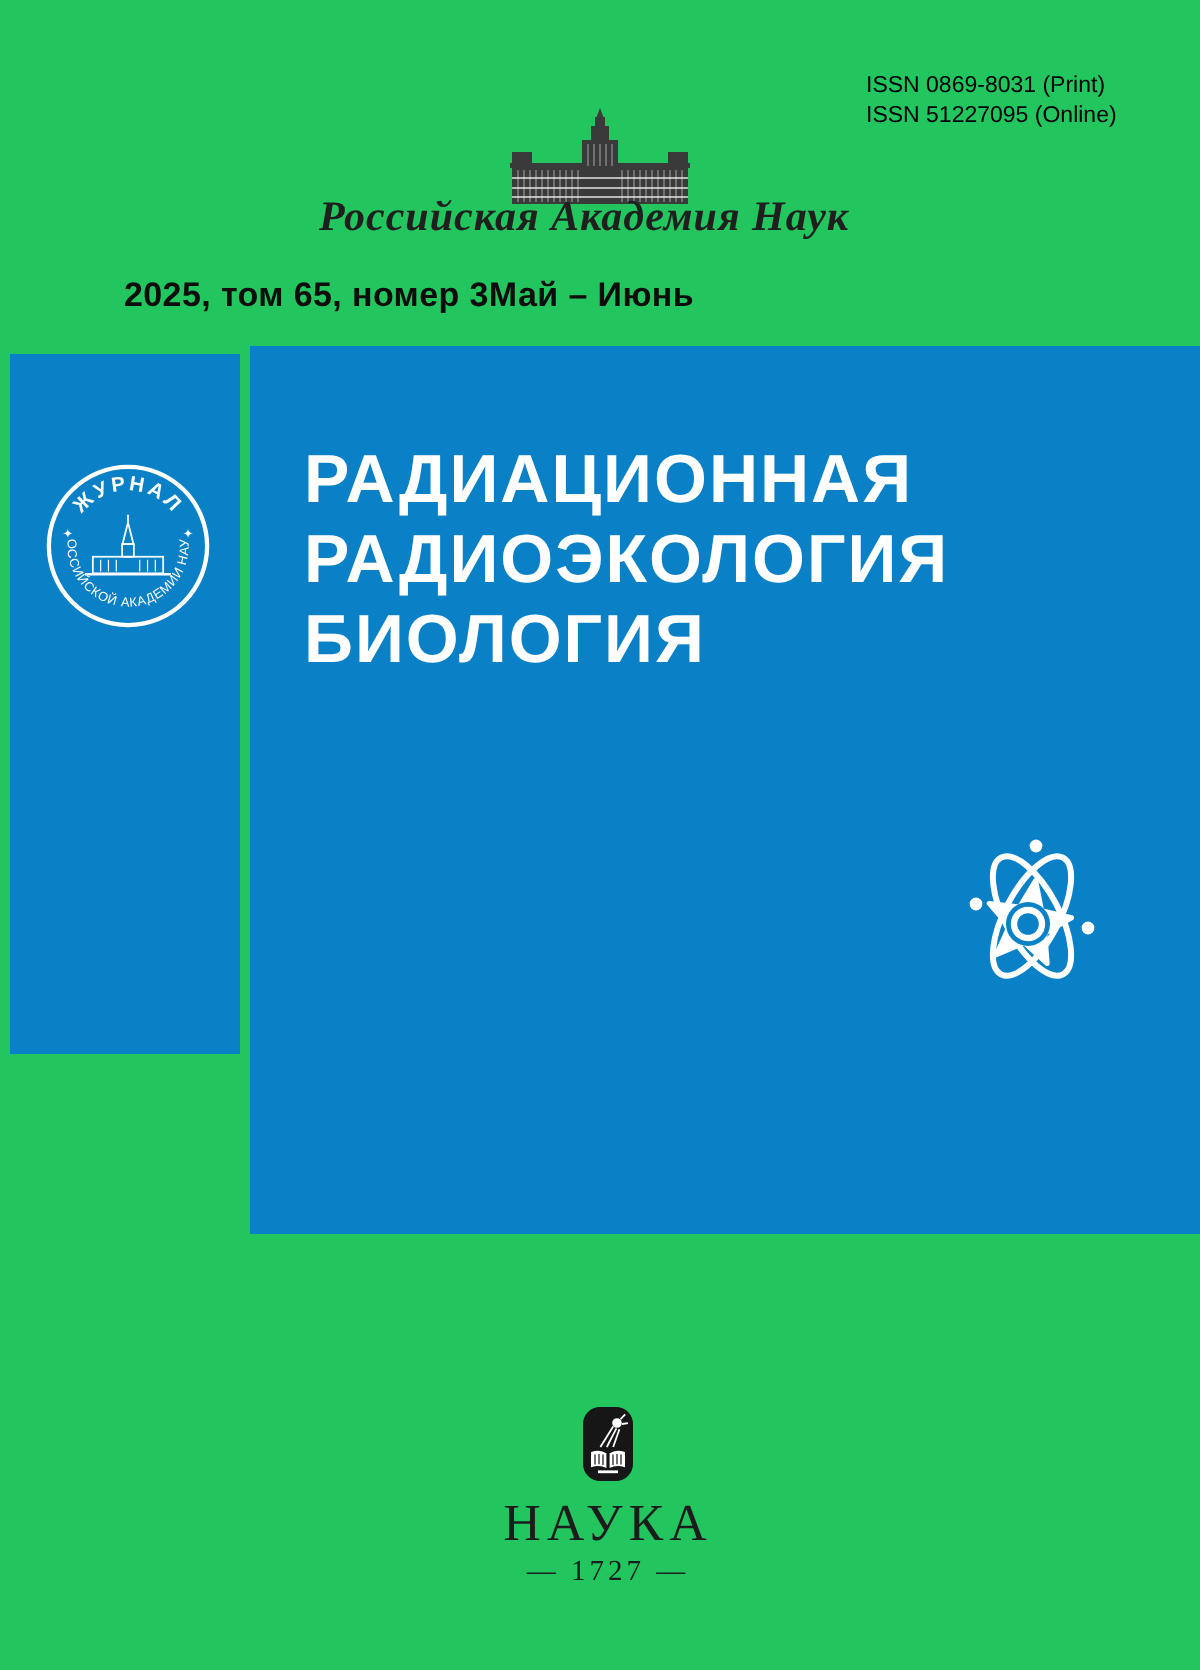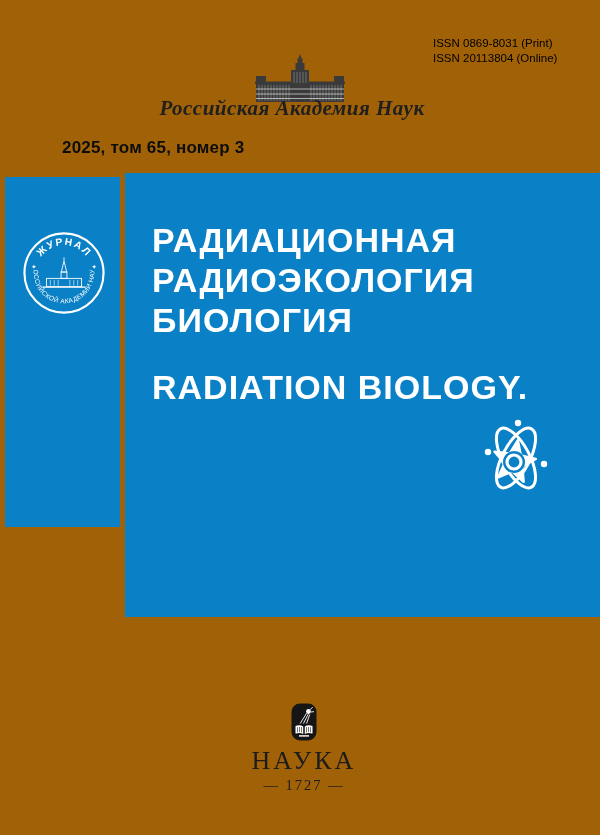--- a/index.html
+++ b/index.html
@@ -1,17 +1,17 @@
 <!DOCTYPE html>
 <html style="--blue: #0a81c6;"><head>
 <meta charset="utf-8">
 <style>
   html,body{margin:0;padding:0;background:#ffffff;}
   .page{
-    position:relative;width:600px;height:835px;background:#a16207;
+    position:relative;width:600px;height:835px;background:#22c55e;
     font-family:"Liberation Sans",sans-serif;overflow:hidden;
   }
   
   .issn{position:absolute;left:433px;top:36px;font-size:11.5px;line-height:14.5px;color:#000;}
   
   .ras-logo{position:absolute;left:254px;top:54px;width:92px;height:50px;}
   
   .academy-script{
     position:absolute;left:0;right:16px;top:96px;text-align:center;
     font-family:"Liberation Serif",serif;font-style:italic;font-weight:bold;
@@ -56,21 +56,21 @@
     margin-top:3px;letter-spacing:2px;color:#1c1c1c;
   }
 </style>
 </head>
 <body>
 
 <div class="page">
 
   <div class="issn">
     <div>ISSN 0869-8031 (Print)</div>
-    <div>ISSN 20113804 (Online)</div>
+    <div>ISSN 51227095 (Online)</div>
   </div>
 
   <svg class="ras-logo" viewBox="0 0 92 50" aria-hidden="true">
     <g fill="#3a3a3a">
       <rect x="2" y="30" width="88" height="18"></rect>
       <rect x="1" y="27.5" width="90" height="2.5"></rect>
       <rect x="2" y="22" width="10" height="8"></rect>
       <rect x="80" y="22" width="10" height="8"></rect>
       <rect x="37" y="16" width="18" height="14"></rect>
       <rect x="41.5" y="9" width="9" height="7"></rect>
@@ -84,20 +84,21 @@
       <path d="M5 31 V47 M8 31 V47 M11 31 V47 M14 31 V47 M17 31 V47 M20 31 V47 M23 31 V47 M26 31 V47 M29 31 V47 M32 31 V47 M35 31 V47"></path>
       <path d="M57 31 V47 M60 31 V47 M63 31 V47 M66 31 V47 M69 31 V47 M72 31 V47 M75 31 V47 M78 31 V47 M81 31 V47 M84 31 V47 M87 31 V47"></path>
       <path d="M40 18 V29 M43 18 V29 M46 18 V29 M49 18 V29 M52 18 V29"></path>
     </g>
   </svg>
 
   <div class="academy-script">Российская Академия Наук</div>
 
   <div class="date-row">
     <span>2025, том 65, номер 3</span>
+    <span>Май – Июнь</span>
   </div>
 
   <div class="blue-col">
     <svg class="seal" viewBox="0 0 86 86" aria-hidden="true">
       <defs>
         <path id="sealTop" d="M17.4 30.5 A28.5 28.5 0 0 1 68.6 30.5" fill="none"></path>
         <path id="sealBottom" d="M12.3 38.7 A31 31 0 1 0 73.7 38.7" fill="none"></path>
       </defs>
       <circle cx="43" cy="43" r="40.5" fill="none" stroke="#ffffff" stroke-width="2.2"></circle>
       <text font-family="Liberation Sans, sans-serif" font-size="10.5" font-weight="bold" fill="#ffffff" letter-spacing="1.5">
@@ -119,21 +120,20 @@
     </svg>
   </div>
 
   <div class="blue-main">
     <div class="title-ru">
       <div>РАДИАЦИОННАЯ</div>
       <div>РАДИОЭКОЛОГИЯ</div>
       <div>БИОЛОГИЯ</div>
     </div>
     <div class="title-en">
-      <div>RADIATION BIOLOGY.</div>
     </div>
 
     <svg class="atom" viewBox="0 0 70 84" aria-hidden="true">
       <g stroke="#ffffff" stroke-width="3" fill="none">
         <ellipse cx="35" cy="42" rx="33" ry="13.5" transform="rotate(62 35 42)"></ellipse>
         <ellipse cx="35" cy="42" rx="33" ry="13.5" transform="rotate(-62 35 42)"></ellipse>
       </g>
       <g fill="#ffffff">
         <circle cx="37" cy="7" r="3.2"></circle>
         <circle cx="7" cy="36" r="3.2"></circle>

